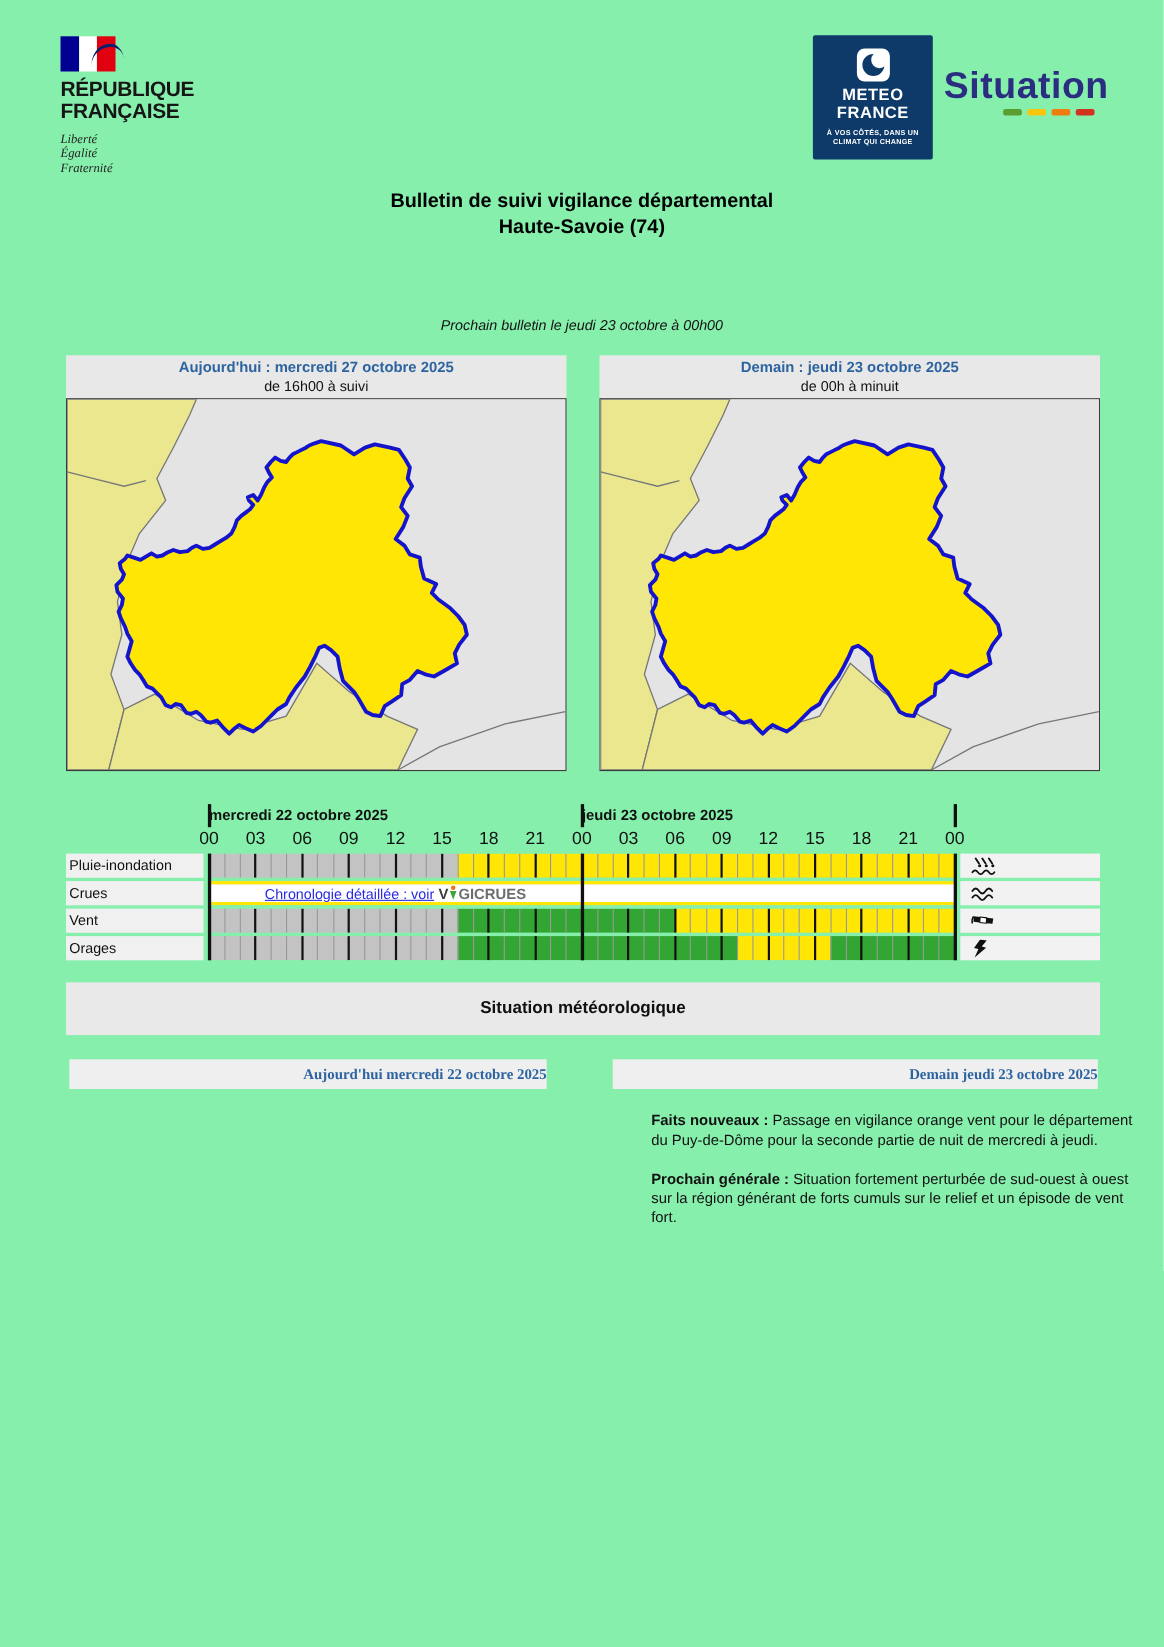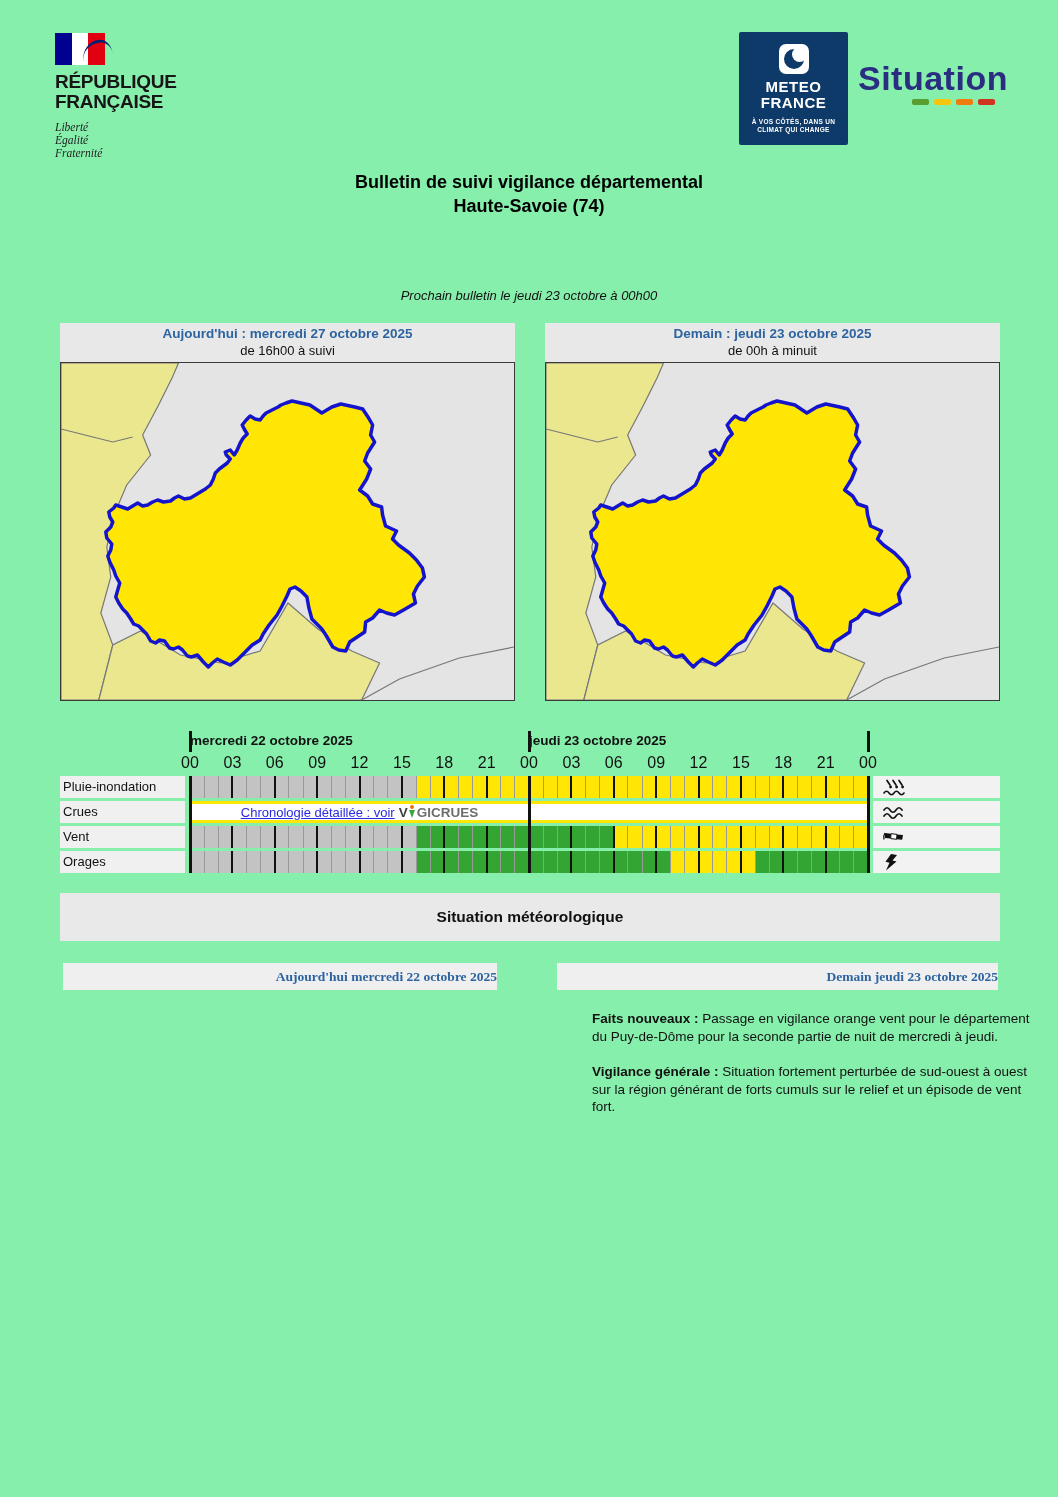--- a/index.html
+++ b/index.html
@@ -416,16 +416,16 @@
         </div>
     </div>
   </div>
 
   <div class="sit-band">Situation météorologique</div>
   <div class="col-head today">Aujourd'hui mercredi 22 octobre 2025</div>
   <div class="col-head tomorrow">Demain jeudi 23 octobre 2025</div>
 
   <div class="tomorrow-text">
     <p><b>Faits nouveaux :</b><span> Passage en vigilance orange vent pour le département du Puy-de-Dôme pour la seconde partie de nuit de mercredi à jeudi.</span></p>
-    <p><b>Vigilance générale :</b><span> Situation fortement perturbée de sud-ouest à ouest sur la région générant de forts cumuls sur le relief et un épisode de vent fort.</span></p>
+    <p><b>Prochain générale :</b><span> Situation fortement perturbée de sud-ouest à ouest sur la région générant de forts cumuls sur le relief et un épisode de vent fort.</span></p>
   </div>
 
 </div>
 
 </body></html>

